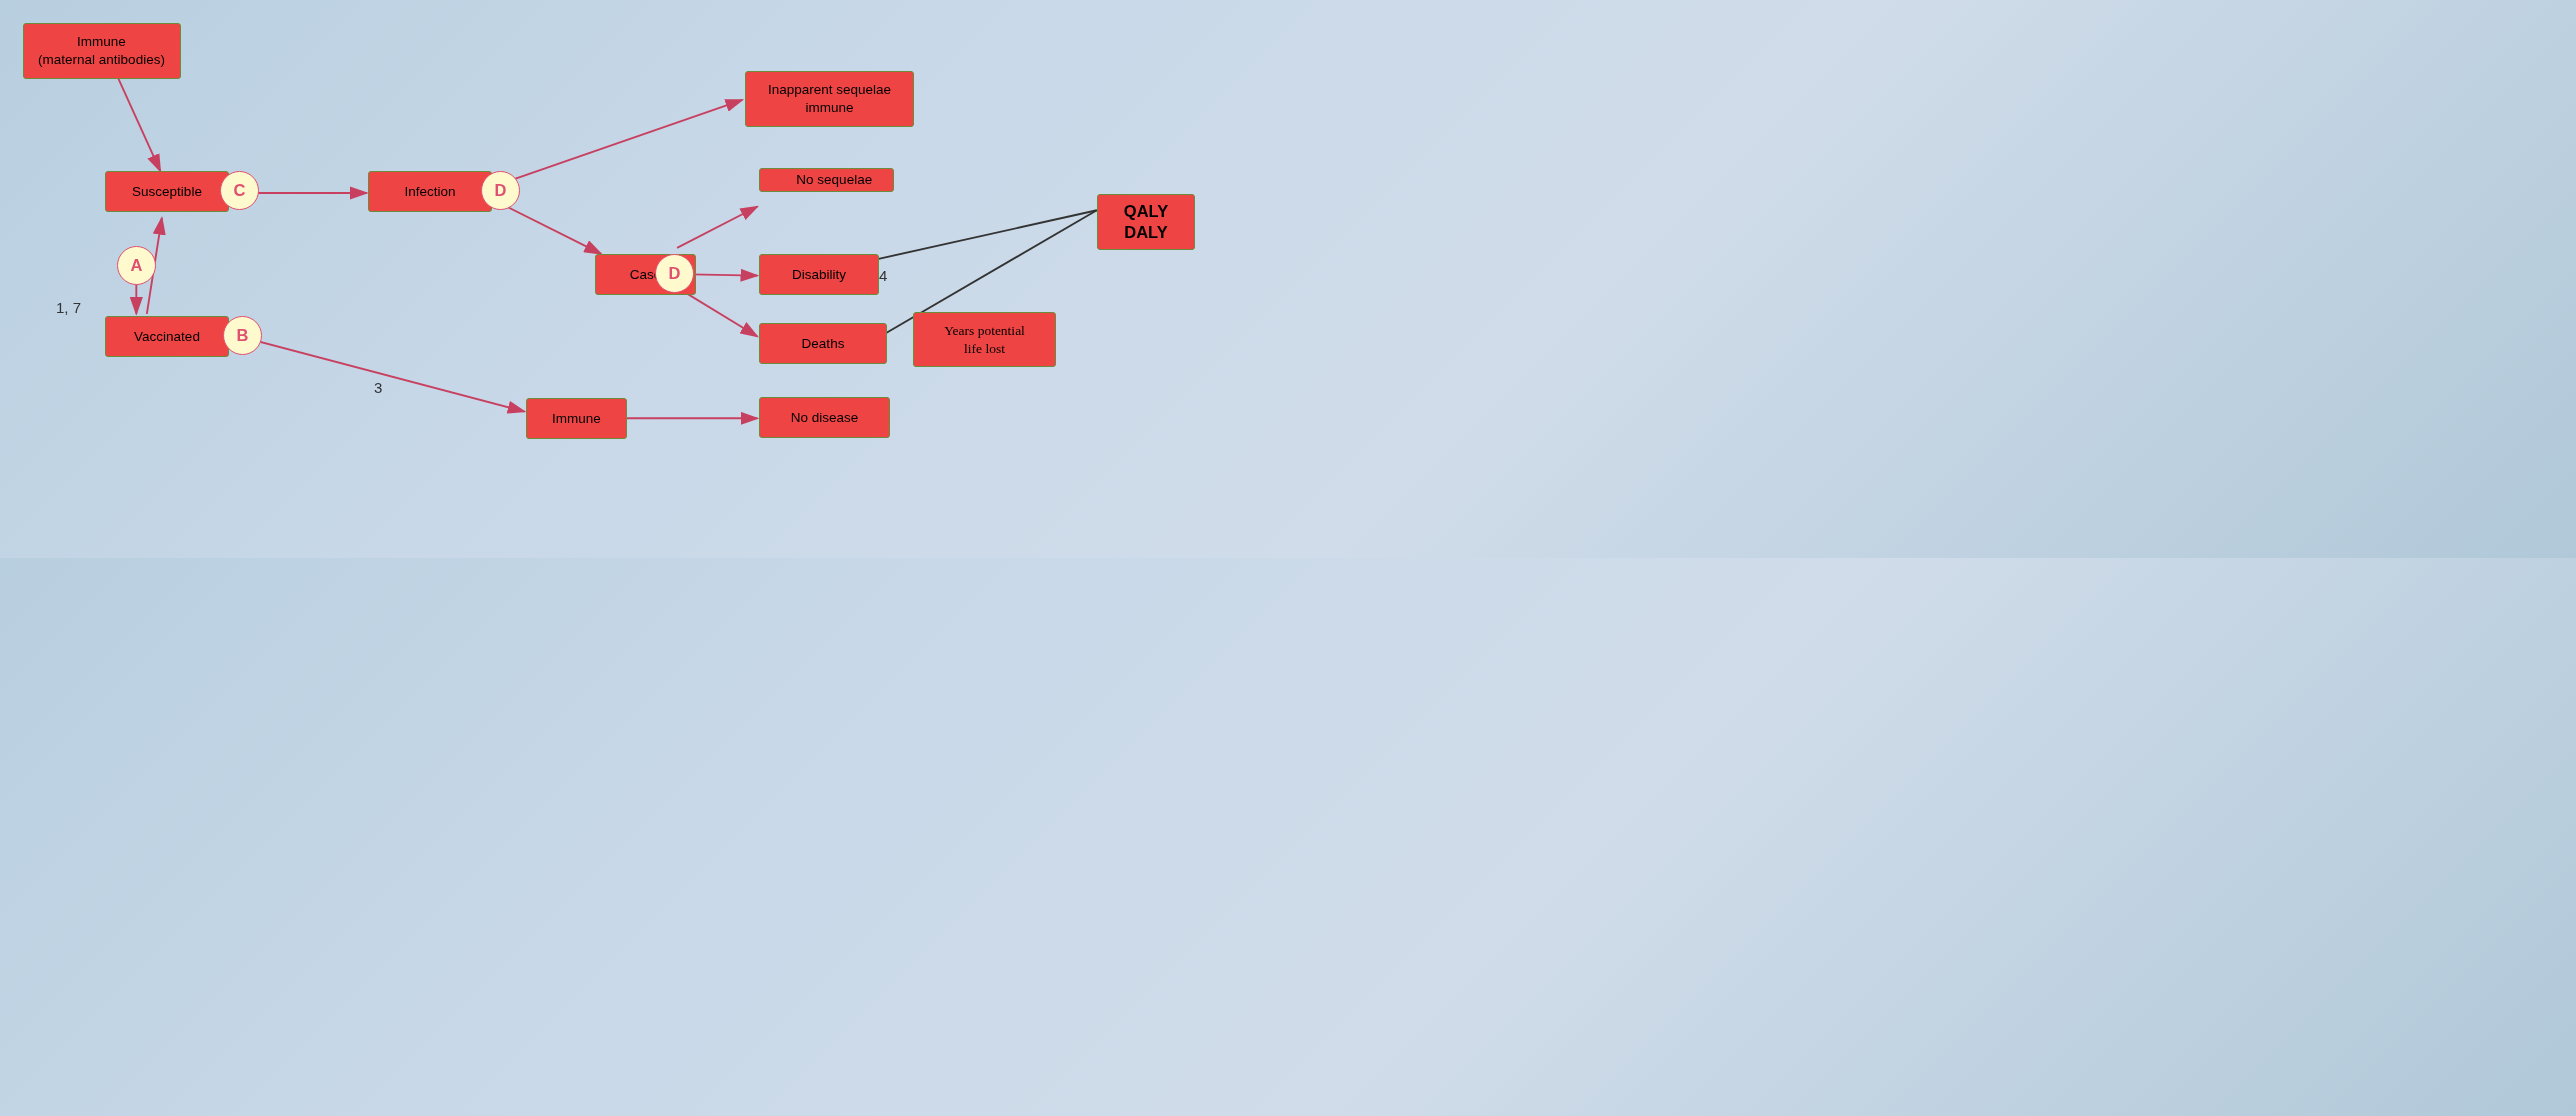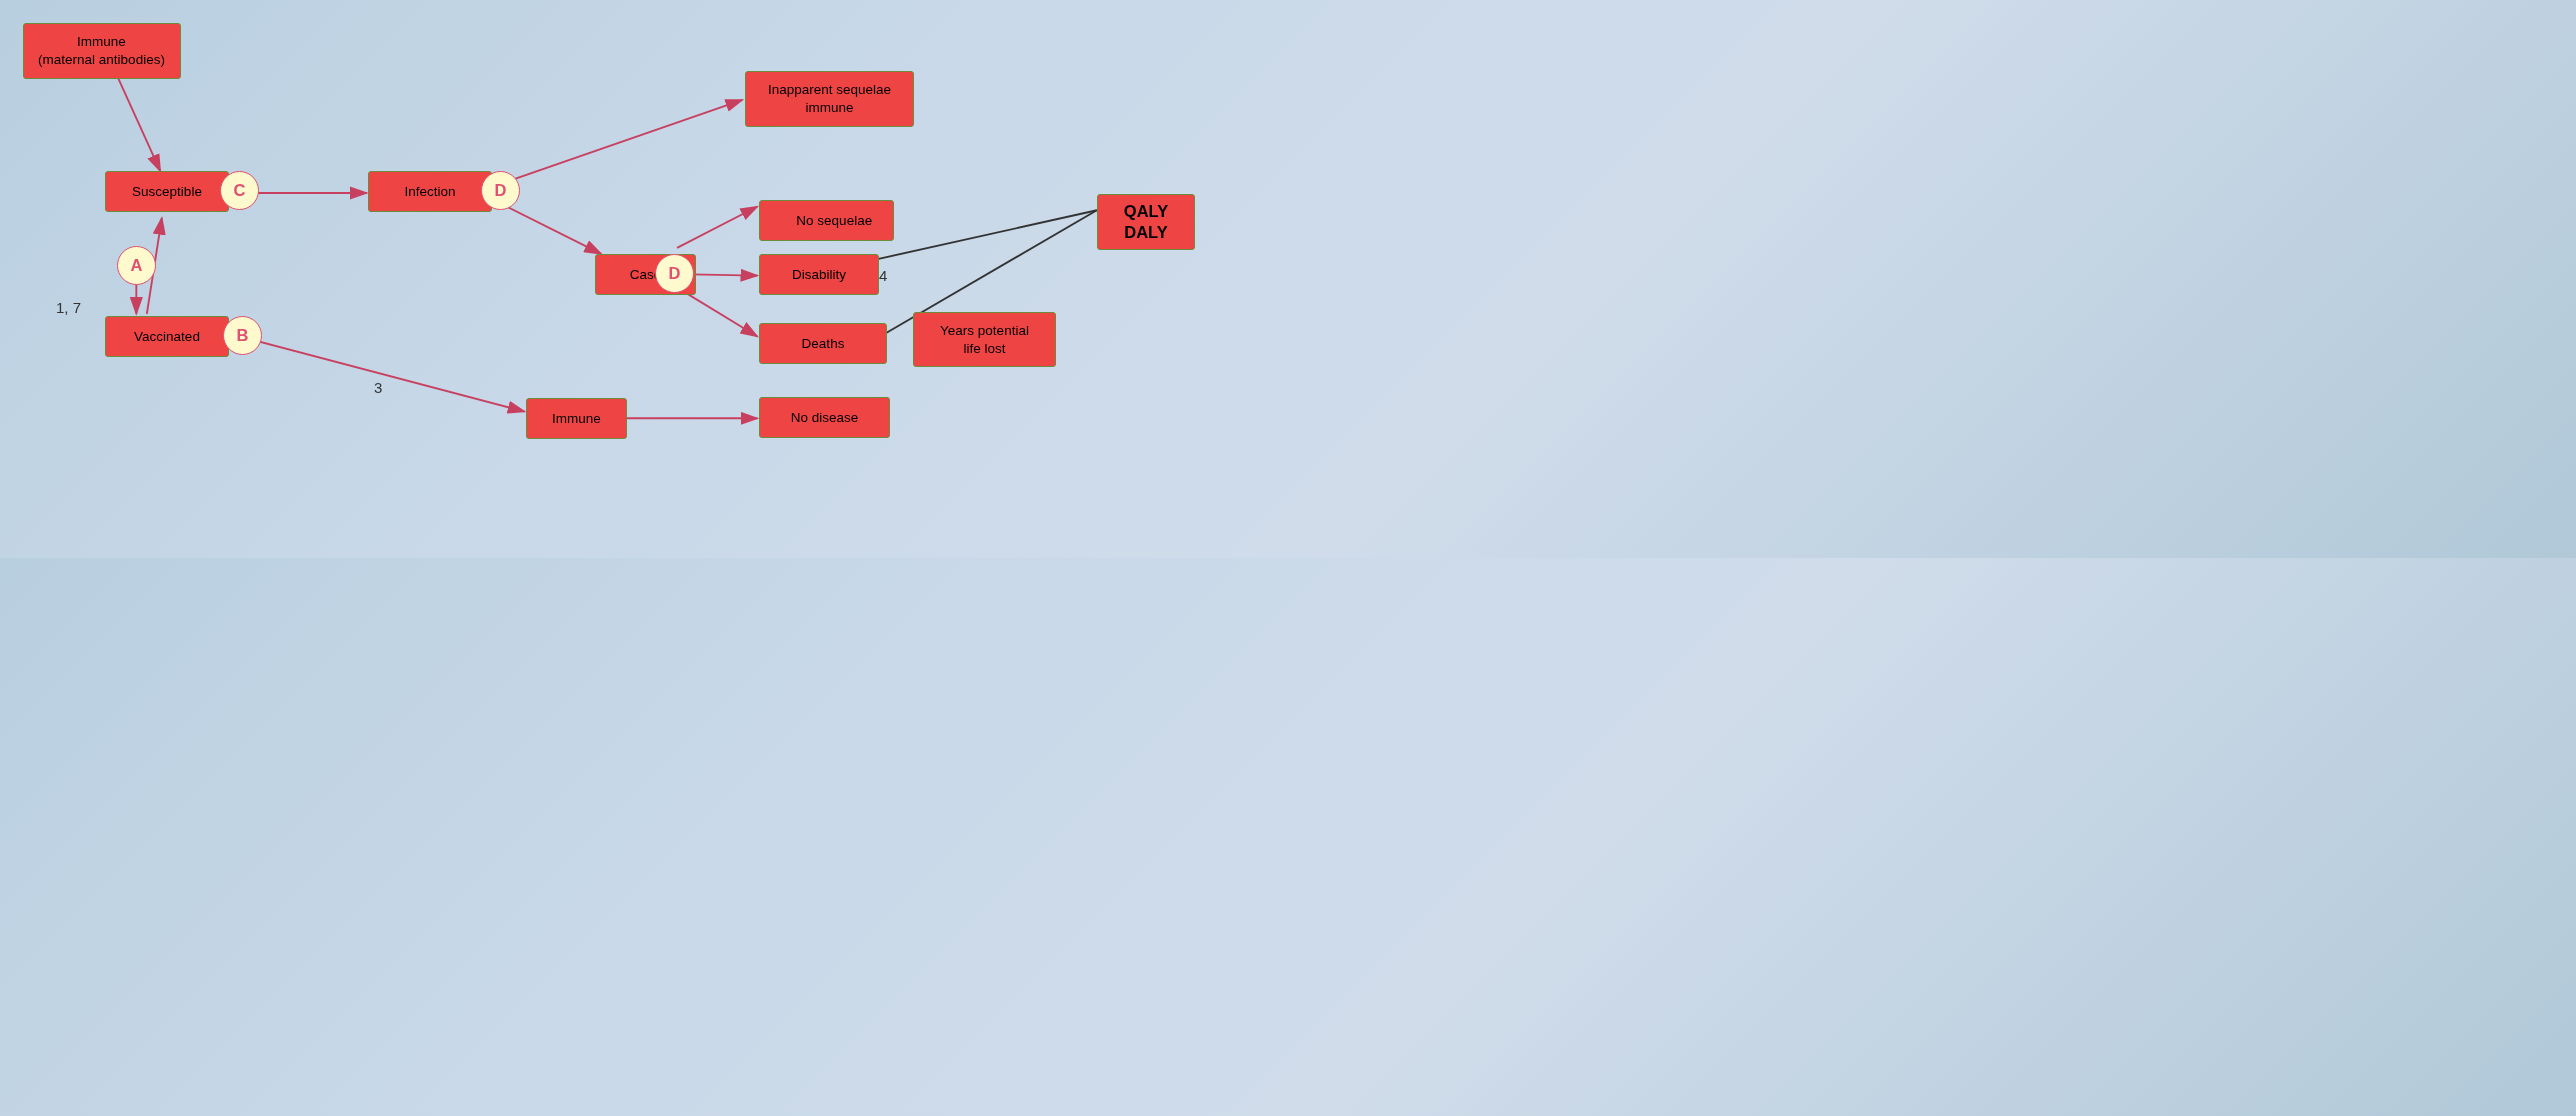--- a/index.html
+++ b/index.html
@@ -118,38 +118,38 @@
 
 <div class="node-box" style="left:526px;top:398px;width:101px;height:41px;">
   <span>Immune</span>
 </div>
 
 <div class="node-box" style="left:745px;top:71px;width:169px;height:56px;">
   <span style="white-space:pre-line;">Inapparent sequelae
 immune</span>
 </div>
 
-<div class="node-box" style="left:759px;top:200px;width:135px;height:41px;padding-left:26px;">
+<div class="node-box" style="left:759px;top:168px;width:135px;height:24px;padding-left:26px;">
   <span>No sequelae</span>
 </div>
 
 <div class="node-box" style="left:759px;top:254px;width:120px;height:41px;">
   <span>Disability</span>
 </div>
 
 <div class="node-box" style="left:759px;top:323px;width:128px;height:41px;">
   <span>Deaths</span>
 </div>
 
 <div class="node-box" style="left:759px;top:397px;width:131px;height:41px;">
   <span>No disease</span>
 </div>
 
 <div class="node-box" style="left:913px;top:312px;width:143px;height:55px;">
-  <span style="white-space:pre-line;">Years potential
+  <span style="white-space:pre-line;font-family:Liberation Serif, serif;">Years potential
 life lost</span>
 </div>
 
 <div class="node-box" style="left:1097px;top:162px;width:98px;height:56px;font-size:16.5px;font-weight:bold;margin-top:32px;">
   <span style="white-space:pre-line;">QALY
 DALY</span>
 </div>
 
 <div class="circle-node" style="left:117px;top:246px;">
   <span>A</span>

